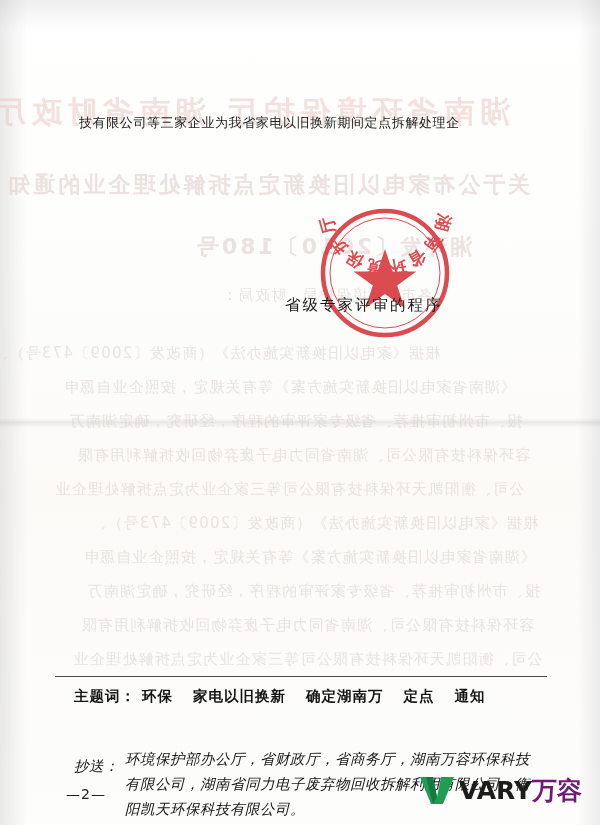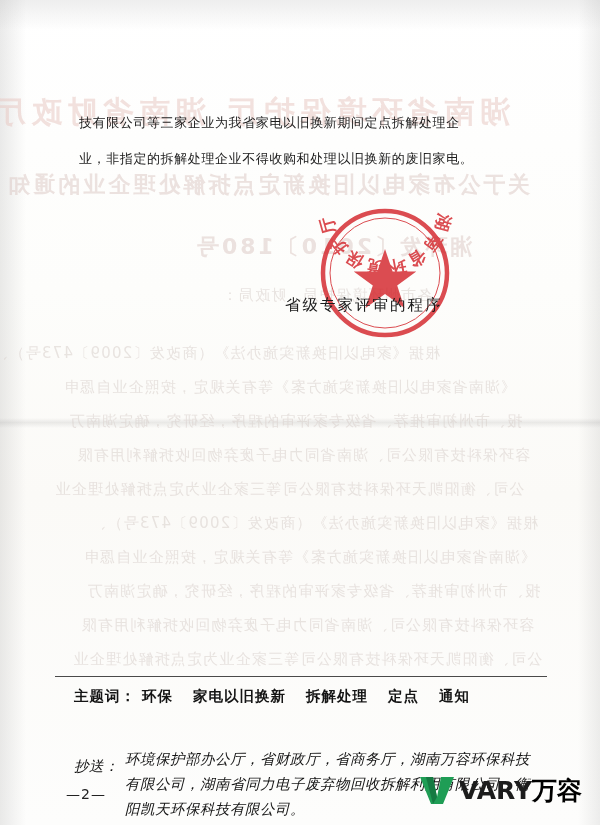--- a/index.html
+++ b/index.html
@@ -192,21 +192,21 @@
   }
   .wm-text {
     font-size: 25px;
     font-weight: bold;
     color: #1c1c1c;
     letter-spacing: 0px;
     font-family: "DejaVu Sans", sans-serif;
     line-height: 1;
   }
   .wm-text .wm-cn {
-    color: #000000;
+    color: #701a75;
   }
 </style>
 </head>
 <body>
 
 <div class="page">
 
   <div class="paper-tint"></div>
   <div class="edge-shadow-left"></div>
   <div class="edge-shadow-right"></div>
@@ -225,21 +225,20 @@
     <div class="bl" style="left:76px; top:480px;">公司、衡阳凯天环保科技有限公司等三家企业为定点拆解处理企业</div>
     <div class="bl" style="left:62px; top:514px;">根据《家电以旧换新实施办法》（商改发〔2009〕473号）、</div>
     <div class="bl" style="left:64px; top:548px;">《湖南省家电以旧换新实施方案》等有关规定，按照企业自愿申</div>
     <div class="bl" style="left:60px; top:582px;">报、市州初审推荐、省级专家评审的程序，经研究，确定湖南万</div>
     <div class="bl" style="left:66px; top:616px;">容环保科技有限公司、湖南省同力电子废弃物回收拆解利用有限</div>
     <div class="bl" style="left:58px; top:650px;">公司、衡阳凯天环保科技有限公司等三家企业为定点拆解处理企业</div>
   </div>
 
   <div class="body-text">
     <p>技有限公司等三家企业为我省家电以旧换新期间定点拆解处理企</p>
-    <p>业，非指定的拆解处理企业不得收购和处理以旧换新的废旧家电。</p>
   </div>
 
   <div class="seal">
     <svg width="136" height="136" viewBox="0 0 136 136" xmlns="http://www.w3.org/2000/svg">
       <g opacity="0.82">
         <circle cx="68" cy="68" r="62" fill="none" stroke="#d3252b" stroke-width="4.5"></circle>
         <circle cx="68" cy="68" r="55" fill="none" stroke="#d3252b" stroke-width="1"></circle>
         <path id="sealArc" d="M 68,133 m -54,0 a 54,54 0 1,1 108,0" fill="none" stroke="none" transform="rotate(180 68 68)"></path>
         <text font-family="DejaVu Sans, sans-serif" font-size="17" font-weight="bold" fill="#d3252b" letter-spacing="3">
           <textPath href="#sealArc" startOffset="50%" text-anchor="middle">湖南省环境保护厅</textPath>
@@ -247,21 +246,21 @@
         <polygon fill="#d3252b" points="68,44 75.6,66.5 99.3,66.5 80.2,80.4 87.5,103 68,89.1 48.5,103 55.8,80.4 36.7,66.5 60.4,66.5"></polygon>
       </g>
     </svg>
   </div>
 
   <div class="date-line">省级专家评审的程序</div>
 
   <div class="footer-rule"></div>
   <div class="footer">
     <div class="kw-line">
-      <span class="kw-label">主题词：</span><span class="kw-item">环保</span><span class="kw-item">家电以旧换新</span><span class="kw-item">拆解处理</span><span class="kw-item">定点</span><span class="kw-item">通知</span>
+      <span class="kw-label">主题词：</span><span class="kw-item">环保</span><span class="kw-item">家电以旧换新</span><span class="kw-item">确定湖南万</span><span class="kw-item">定点</span><span class="kw-item">通知</span>
     </div>
     <div class="cc-line">
       <span class="cc-label">抄送：</span>
       <span class="cc-body">环境保护部办公厅，省财政厅，省商务厅，湖南万容环保科技有限公司，湖南省同力电子废弃物回收拆解利用有限公司，衡阳凯天环保科技有限公司。</span>
     </div>
   </div>
 
   <div class="page-number">—2—</div>
 
   <div class="watermark">

